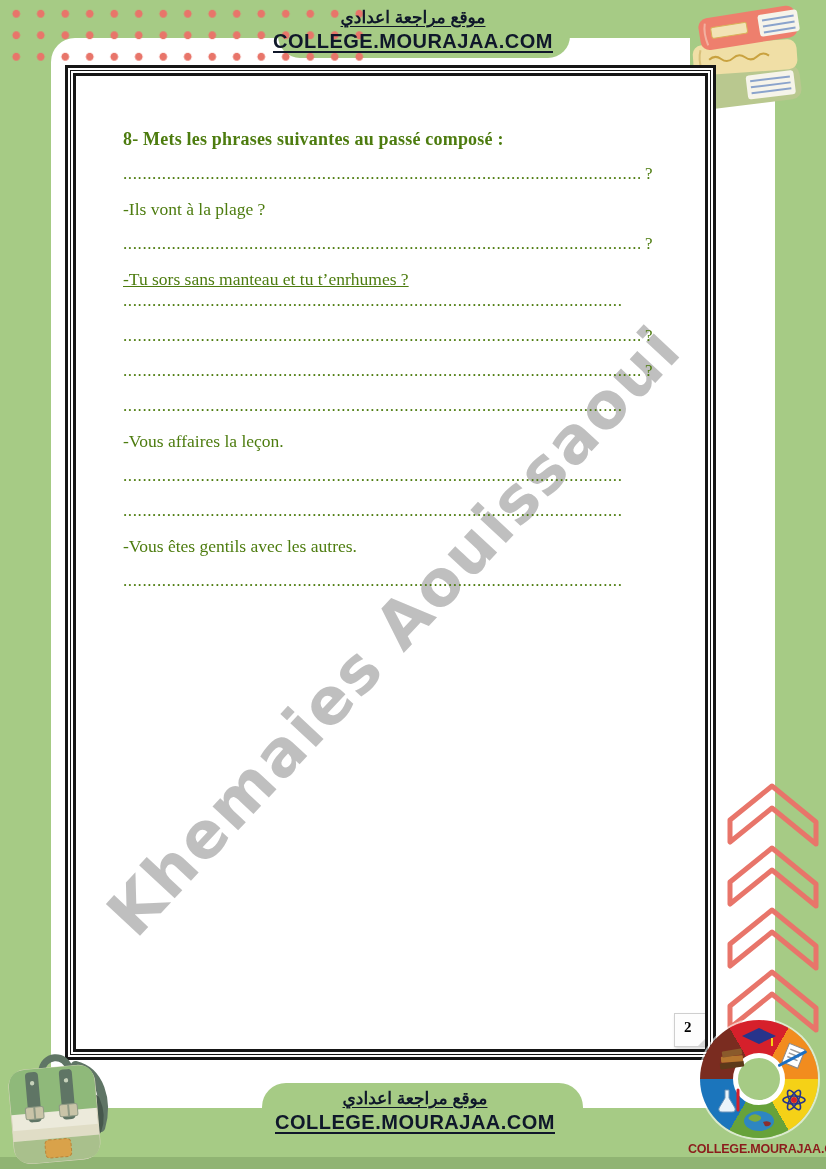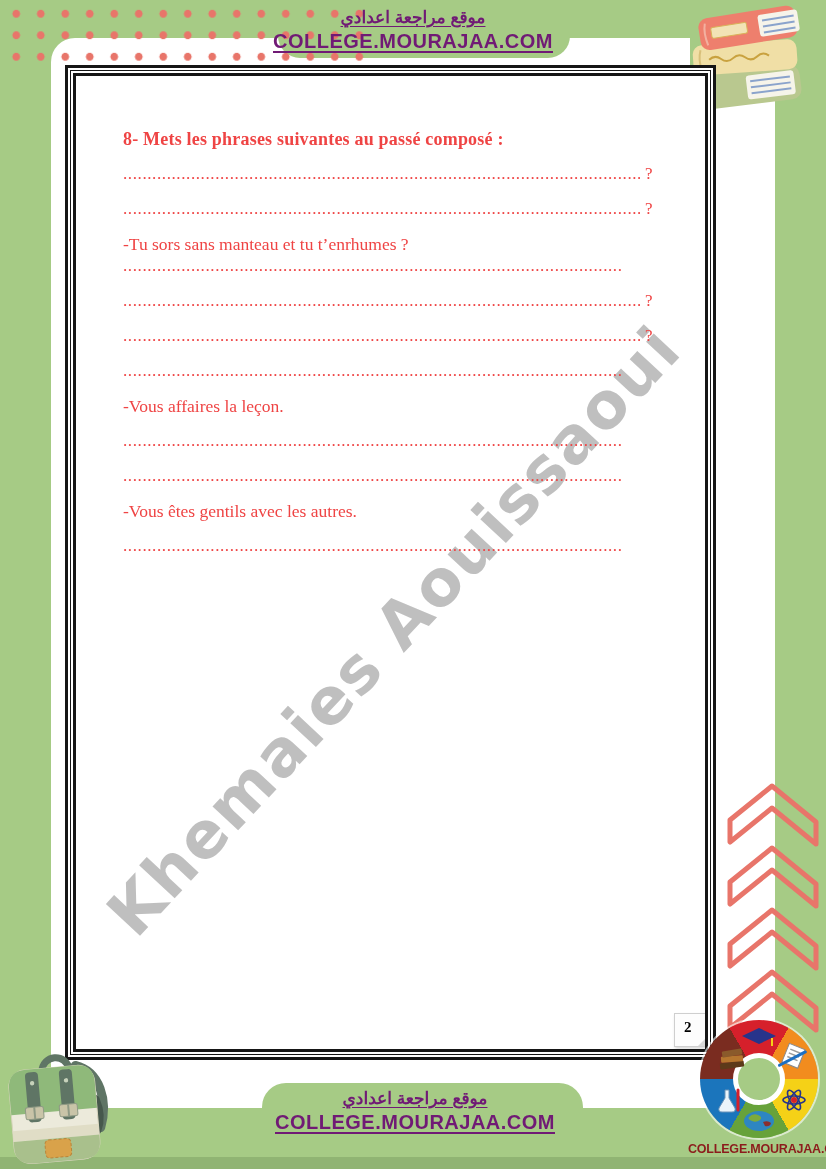--- a/index.html
+++ b/index.html
@@ -12,34 +12,34 @@
   .footer-band{position:absolute;left:0;top:1108px;width:826px;height:61px;background:#a6cb85;}
   .footer-bump{position:absolute;left:262px;top:1083px;width:321px;height:30px;background:#a6cb85;border-radius:24px 24px 0 0;}
   .footer-strip{position:absolute;left:0;top:1157px;width:826px;height:12px;background:#90b473;}
 
   
   .dots-grid{position:absolute;left:0;top:0;width:376px;height:62px;
     background-image:radial-gradient(circle,#e8756a 3.6px,rgba(0,0,0,0) 4.2px);
     background-size:24.5px 21.5px;background-position:4px 3px;}
 
   
-  .site-block{position:absolute;left:253px;width:320px;text-align:center;color:#701a75;font-family:"Liberation Sans",sans-serif;}
+  .site-block{position:absolute;left:253px;width:320px;text-align:center;color:#0f172a;font-family:"Liberation Sans",sans-serif;}
   .site-block.hdr{top:7px;}
   .site-block.ftr{left:255px;top:1088px;}
   .site-ar{display:block;direction:rtl;font-size:17px;font-weight:bold;text-decoration:underline;text-underline-offset:3px;line-height:22px;}
   .site-url{display:block;font-size:20px;font-weight:bold;letter-spacing:.5px;text-decoration:underline;text-underline-offset:3px;line-height:25px;}
 
   
   .doc{position:absolute;left:65px;top:65px;width:651px;height:995px;background:#fff;border:3px solid #161616;box-sizing:border-box;padding:2px;}
   .doc-mid{border:1px solid #161616;height:100%;box-sizing:border-box;padding:2px;}
   .doc-inner{border:3px solid #161616;height:100%;box-sizing:border-box;position:relative;overflow:hidden;}
-  .doc-content{position:relative;z-index:2;padding:52px 36px 0 47px;color:#ef4444;}
+  .doc-content{position:relative;z-index:2;padding:52px 36px 0 47px;color:#4d7c0f;}
   .t-row{font-size:18px;font-weight:bold;line-height:22px;margin-bottom:13px;letter-spacing:.2px;}
   .q-row{font-size:17.5px;line-height:22px;margin-bottom:13px;}
-  .q-row.tight{margin-bottom:0;}
+  .q-row.tight{margin-bottom:0;text-decoration:underline;}
   .a-row{display:flex;align-items:flex-end;font-size:17px;line-height:22px;margin-bottom:13px;}
   .a-dots{display:inline-block;overflow:hidden;white-space:nowrap;letter-spacing:.6px;}
   .a-dots.w-q{width:517px;}
   .a-dots.w-plain{width:499px;}
   .a-suffix{margin-left:5px;}
 
   
   .watermark{position:absolute;z-index:1;left:318px;top:555px;transform:translate(-50%,-50%) rotate(-47deg);
     font-family:"DejaVu Sans",sans-serif;font-weight:bold;font-size:64px;letter-spacing:2px;
     color:#b5b5b5;opacity:.85;white-space:nowrap;pointer-events:none;}
@@ -118,20 +118,21 @@
         <div class="watermark">Khemaies Aouissaoui</div>
 
         <div class="doc-content">
           <div class="t-row">8- Mets les phrases suivantes au passé composé :</div>
 
           <div class="a-row">
             <span class="a-dots w-q">...........................................................................................................................................................................................</span>
             <span class="a-suffix">?</span>
           </div>
 
+          <div class="q-row">-Ils vont à la plage ?</div>
           <div class="a-row">
             <span class="a-dots w-q">...........................................................................................................................................................................................</span>
             <span class="a-suffix">?</span>
           </div>
 
           <div class="q-row tight">-Tu sors sans manteau et tu t’enrhumes ?</div>
           <div class="a-row">
             <span class="a-dots w-plain">...........................................................................................................................................................................................</span>
           </div>
 

